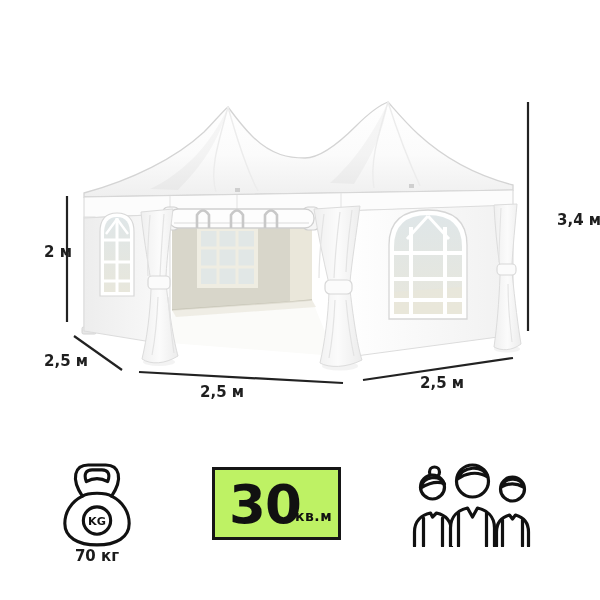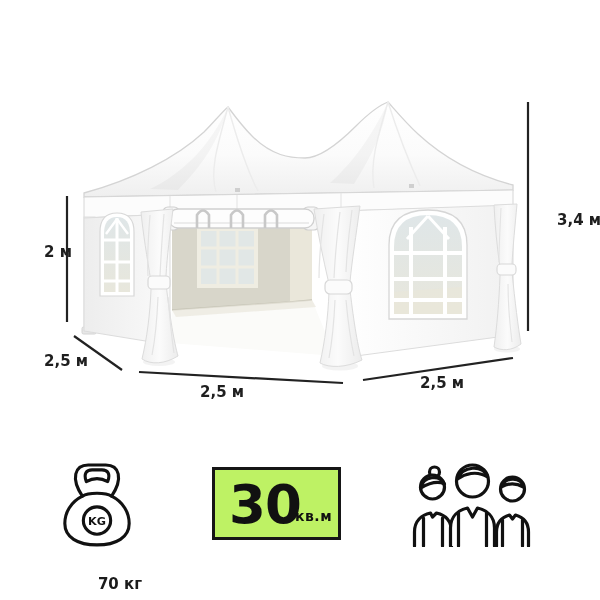--- a/index.html
+++ b/index.html
@@ -186,21 +186,21 @@
 
   <svg class="icon" style="left:58px;top:459px;" width="78" height="88" viewBox="0 0 80 90">
     <g fill="none" stroke="#111" stroke-width="3.2" stroke-linecap="round" stroke-linejoin="round">
       <path d="M25,38 C13,20 17,6 31,6 L49,6 C63,6 67,20 55,38"></path>
       <path d="M29,23 C26,15 29,11 35,11 L45,11 C51,11 54,15 51,23 Q40,17 29,23 Z"></path>
       <path d="M25,38 C31,34 49,34 55,38 C67,44 73,55 73,66 C73,80 60,88 40,88 C20,88 7,80 7,66 C7,55 13,44 25,38 Z"></path>
       <circle cx="40" cy="63" r="14"></circle>
     </g>
     <text x="40" y="67.5" text-anchor="middle" class="kg-text">KG</text>
   </svg>
-  <div class="feat-label" style="left:52px;top:575px;width:90px;text-align:right;">70 кг</div>
+  <div class="feat-label" style="left:52px;top:547px;width:90px;">70 кг</div>
 
   <div class="area-box">
     <span class="area-value">30</span>
     <span class="area-unit">кв.м</span>
   </div>
 
   <svg class="icon" style="left:406px;top:461px;" width="133" height="86" viewBox="0 0 132 86">
     <g fill="none" stroke="#111" stroke-width="3.2" stroke-linecap="round" stroke-linejoin="round">
 
       <circle cx="28" cy="11" r="5"></circle>

